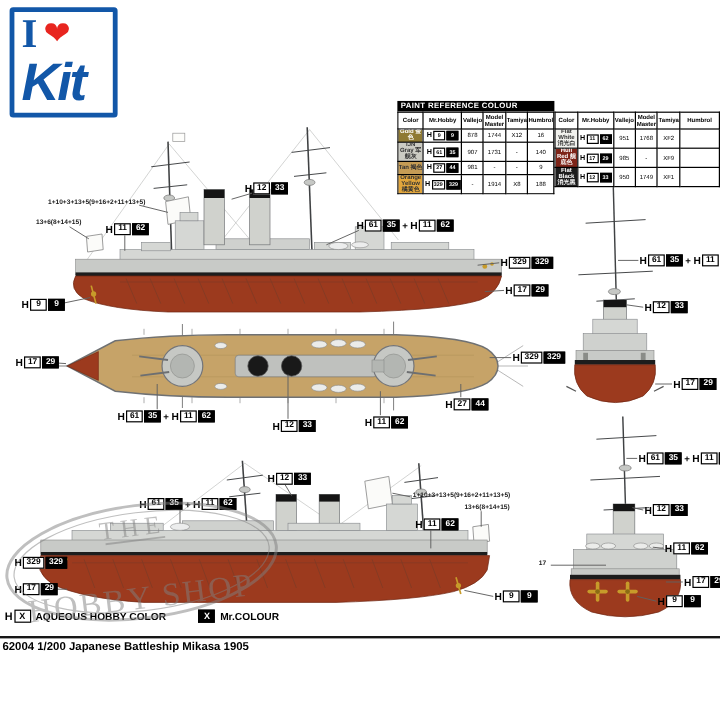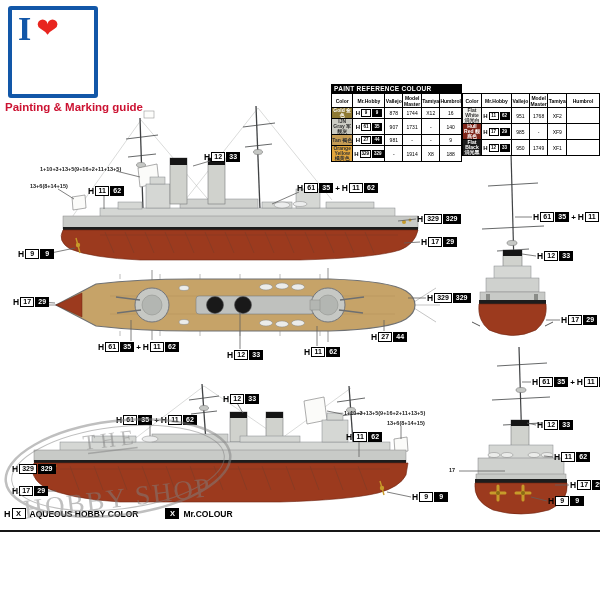--- a/index.html
+++ b/index.html
@@ -308,22 +308,22 @@
       <line x1="459" y1="471" x2="505" y2="471" stroke="#606060" stroke-width="0.8"></line>
       <line x1="569" y1="485" x2="555" y2="485" stroke="#606060" stroke-width="0.8"></line>
       <line x1="547" y1="501" x2="531" y2="497" stroke="#606060" stroke-width="0.8"></line>
     </svg>
 
   <div class="logo">
     <div class="logo-row1">
       <span class="logo-i">I</span>
       <span class="logo-heart">❤</span>
     </div>
+    <div class="logo-kit">Kit</div>
   </div>
-  <div class="tagline">Painting &amp; Marking guide</div>
 
   <div class="ptable-wrap">
     <div>
       <div class="ptable-title">PAINT  REFERENCE  COLOUR</div>
       <table class="ptable" id="tbl-left">
         <thead>
             <tr>
               <th style="width: 24px;">Color</th>
               <th style="width: 33px;">Mr.Hobby</th>
               <th style="width: 18px;">Vallejo</th>
@@ -608,20 +608,21 @@
 
   <div class="legend">
     <span class="seg-h">H</span>
     <span class="seg-w">X</span>
     <span class="legend-label">AQUEOUS HOBBY COLOR</span>
     <span class="legend-gap"></span>
     <span class="seg-b">X</span>
     <span class="legend-label">Mr.COLOUR</span>
   </div>
   <div class="sep-line"></div>
+  <div class="sheet-title">62004 1/200 Japanese Battleship Mikasa 1905</div>
 
   <svg id="wm" width="600" height="600" viewBox="0 0 600 600" opacity="0.5">
     <g transform="rotate(-7 118 468)" fill="none" stroke="#808080">
       <ellipse cx="118" cy="468" rx="113" ry="47" stroke-width="2.5"></ellipse>
       <ellipse cx="118" cy="468" rx="107" ry="41" stroke-width="1"></ellipse>
       <text x="114" y="446" text-anchor="middle" stroke="none" fill="#808080" font-family="Liberation Serif, serif" font-size="21" letter-spacing="5">THE</text>
       <line x1="90" y1="450" x2="140" y2="450" stroke-width="1.5"></line>
       <text x="114" y="507" text-anchor="middle" stroke="none" fill="#808080" font-family="Liberation Serif, serif" font-size="27" letter-spacing="2">HOBBY SHOP</text>
     </g>
   </svg>

